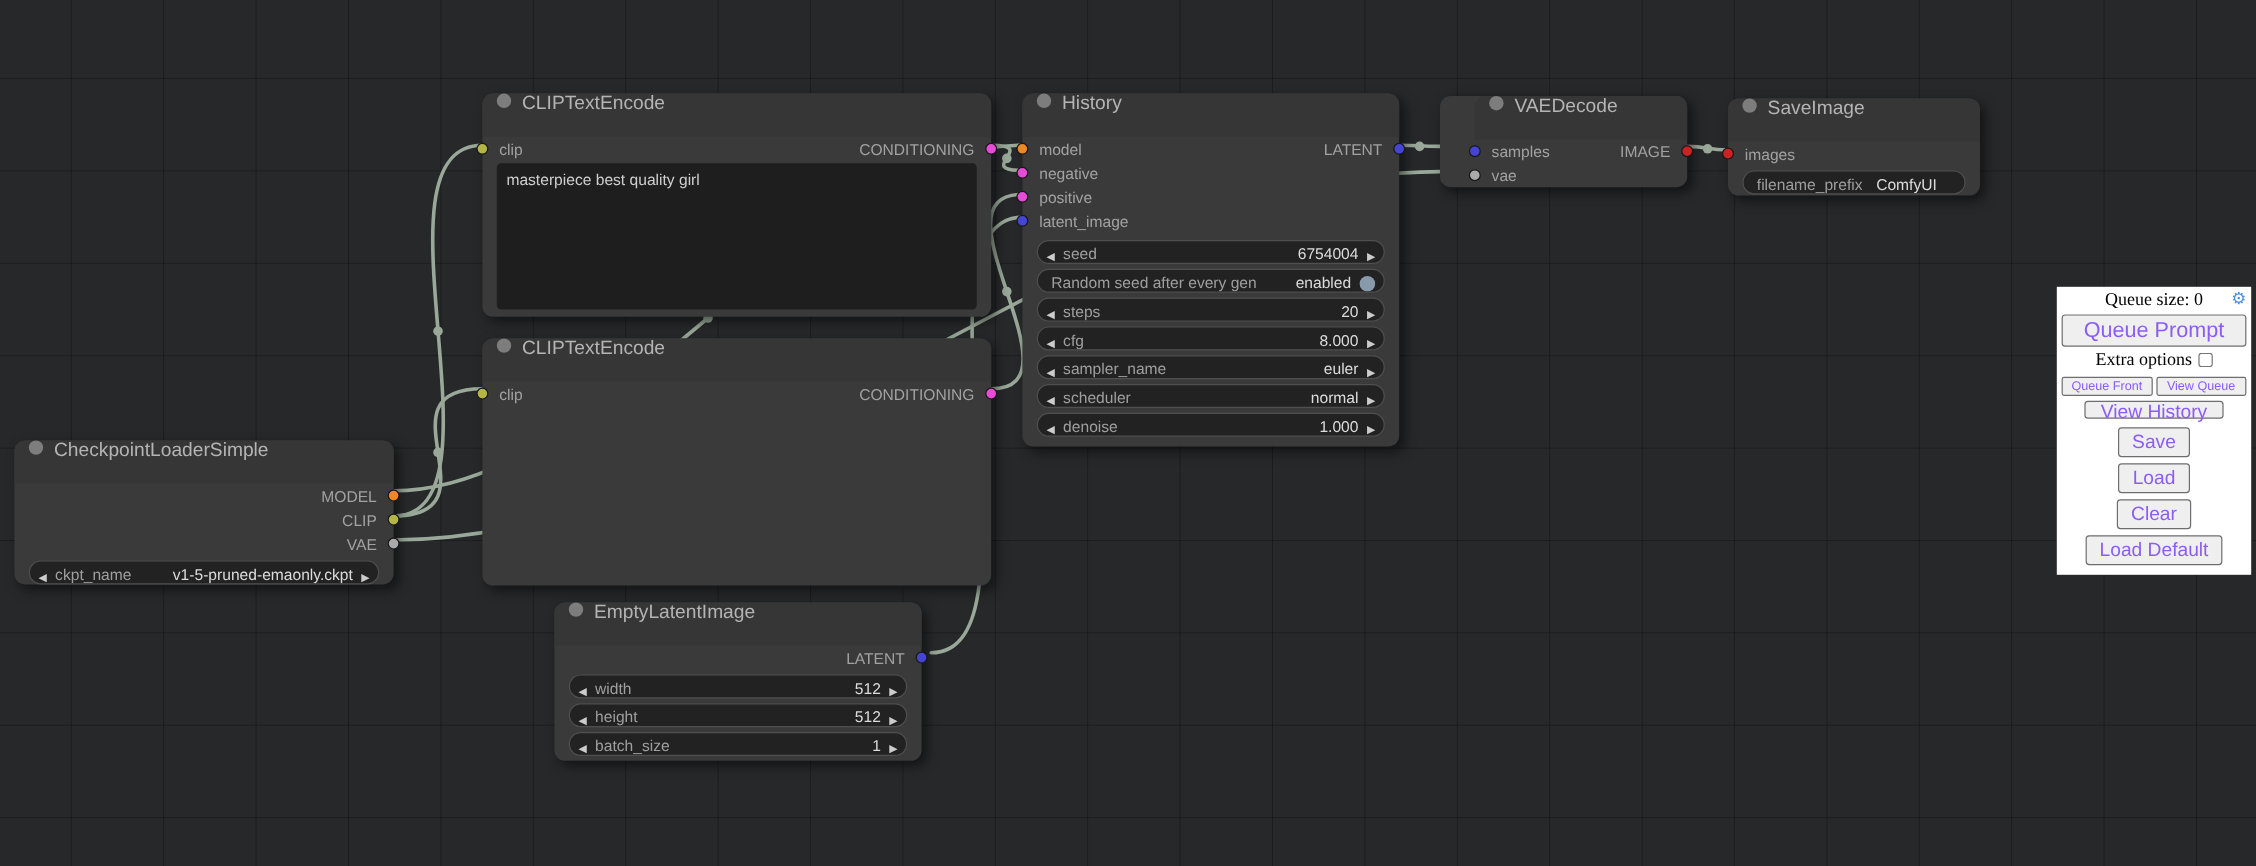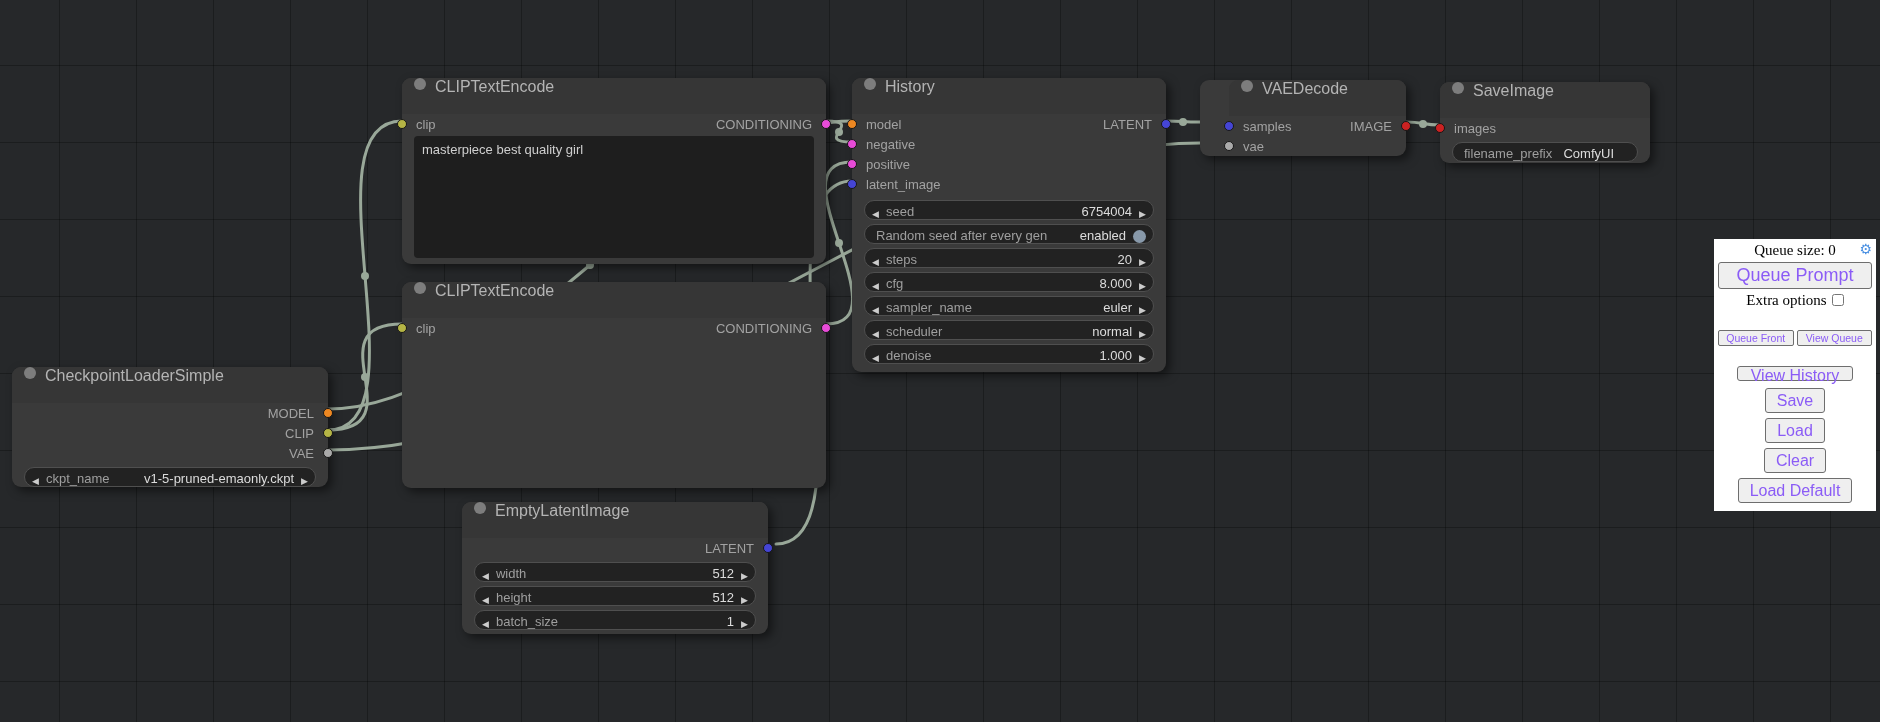--- a/index.html
+++ b/index.html
@@ -108,21 +108,21 @@
     font-family: "Liberation Sans", sans-serif;
     background: #efefef;
     border: 1px solid #6e6e6e;
     border-radius: 3px;
     color: #8b5cf6;
     cursor: pointer;
   }
   .btn-qp { width: 100%; height: 27px; font-size: 18px; margin: 2px 0 1px; }
   .extra-row { height: 20px; font-size: 15px; display: flex; align-items: center; justify-content: center; gap: 5px; }
   .extra-row input { width: 12px; height: 12px; }
-  .pair { display: flex; gap: 3px; margin: 20px 0; }
+  .pair { display: flex; gap: 3px; margin: 4px 0; }
   .pair button { flex: 1; font-size: 10.5px; height: 16px; padding: 0 2px; border-radius: 2px; }
   .btn-vh { display: block; width: 75%; margin: 0 auto 2px; font-size: 16px; height: 15px; padding: 0; border-radius: 2px; }
   .bigbtn { display: block; margin: 5px auto 0; font-size: 16px; height: 25px; padding: 0 11px; }
   .bigbtn.firstbig { margin-top: 7px; }
 </style>
 </head>
 <body>
 
 <svg class="links" width="1880" height="722">
   <path d="M328,409 C508,409 672,121 852,121" stroke="#99a899"></path>

